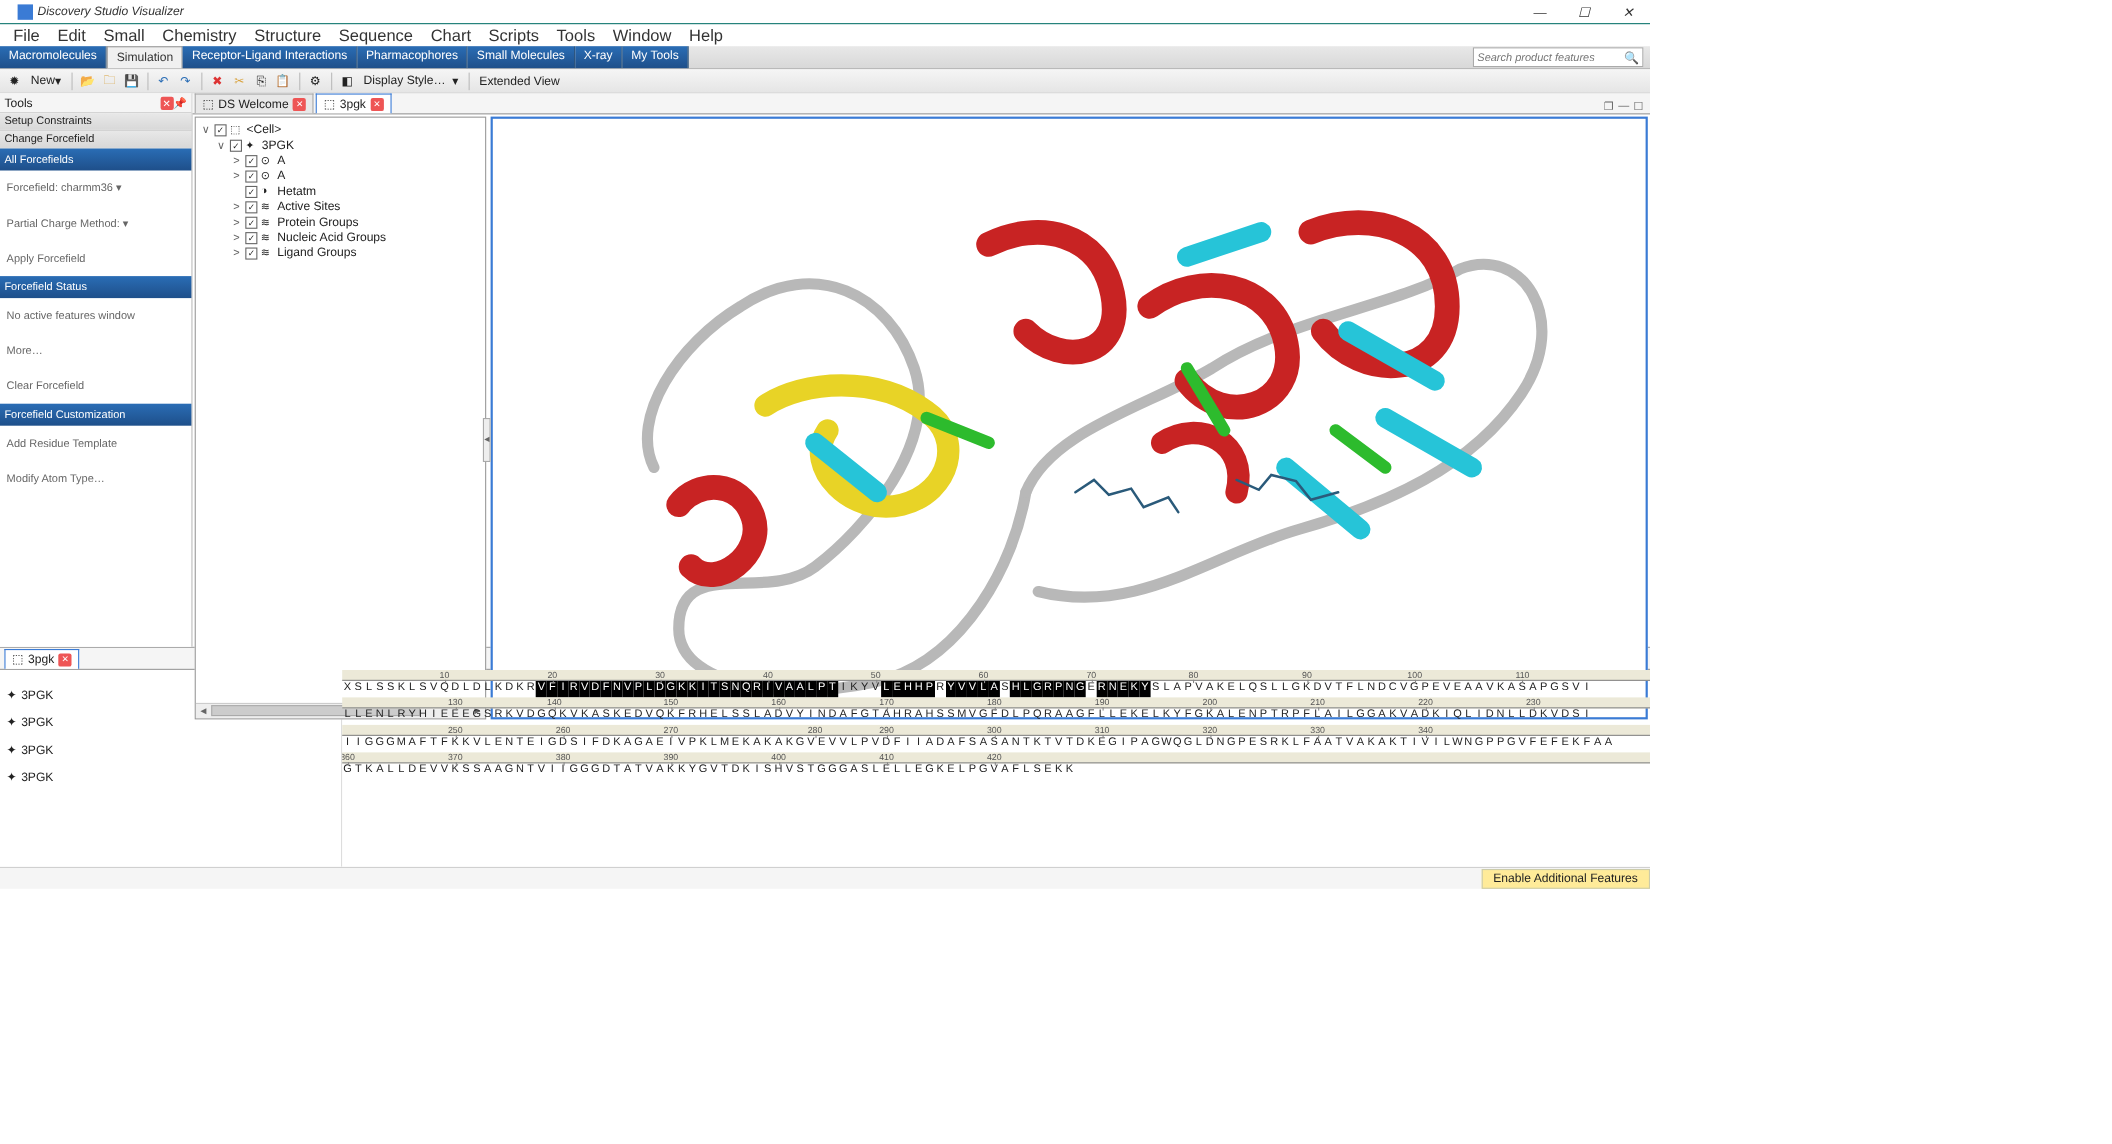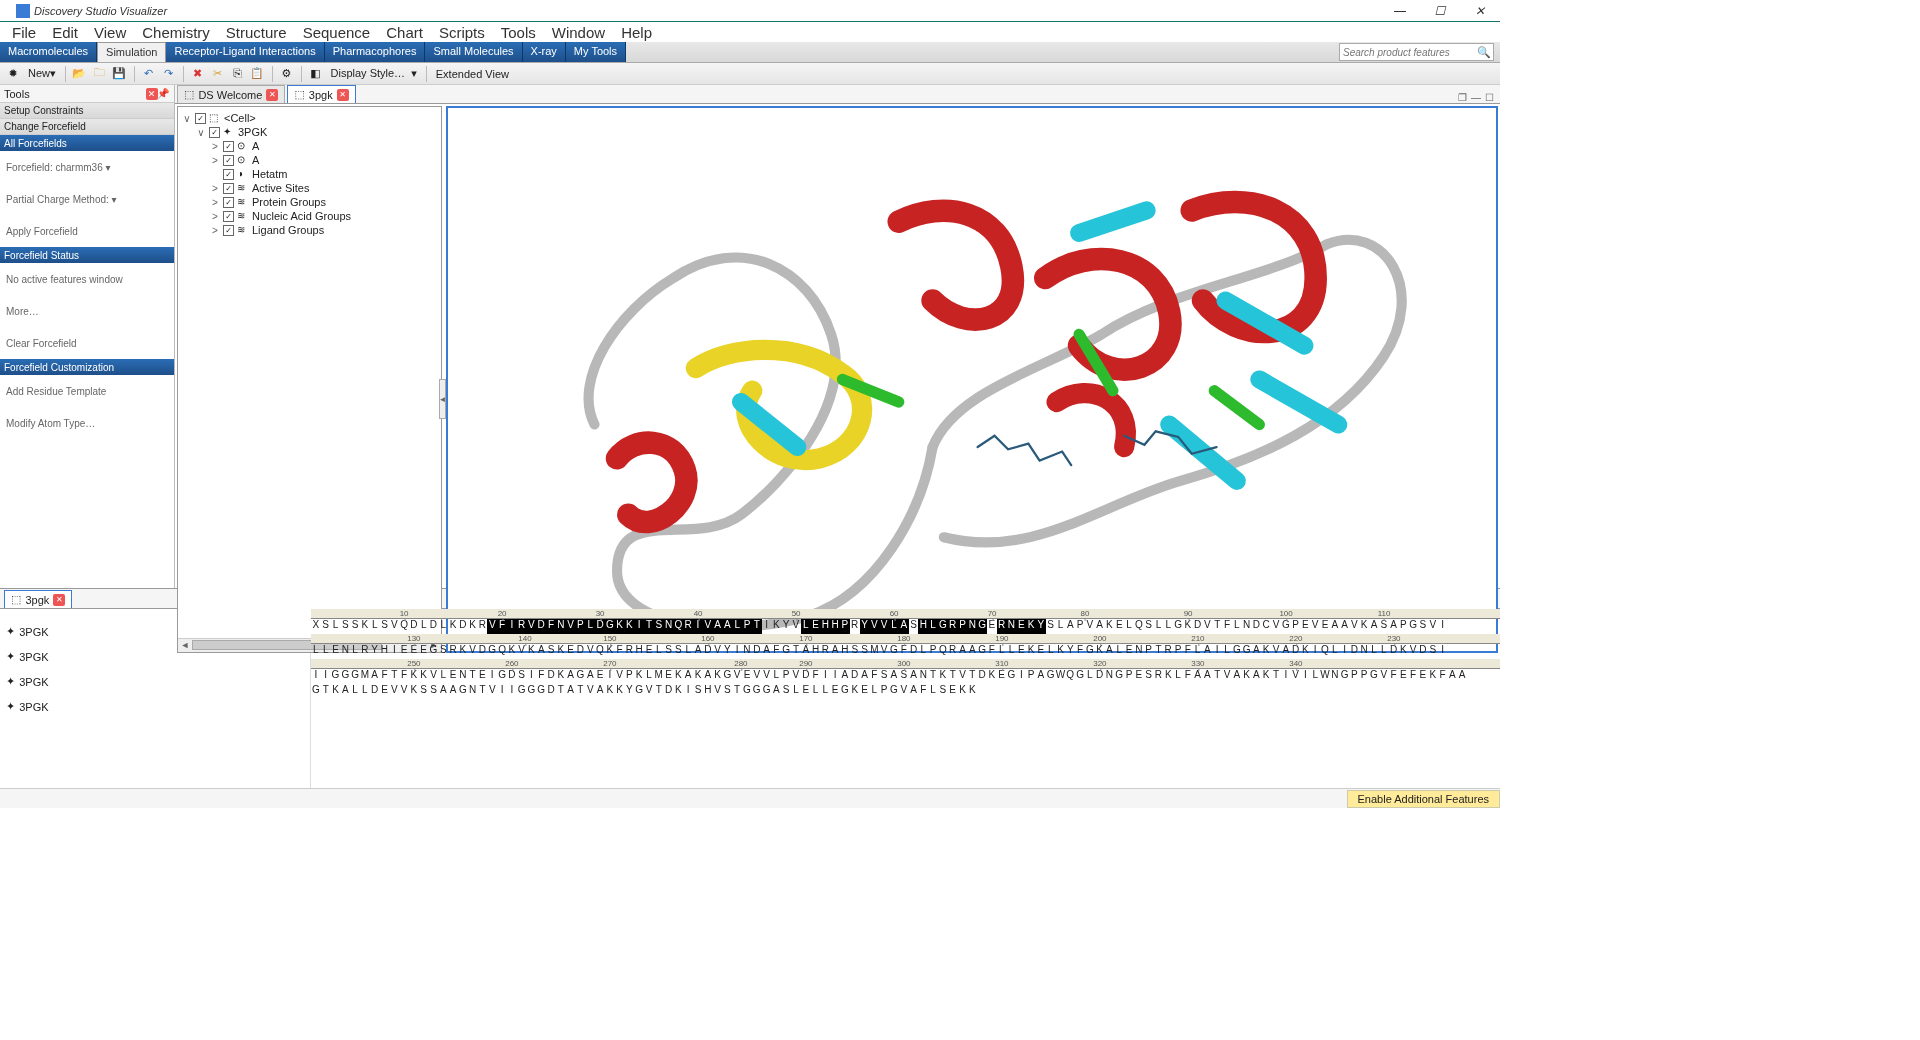--- a/index.html
+++ b/index.html
@@ -26,21 +26,21 @@
 .toolbar .tlabel { font-size: 11px; padding: 0 4px; display: flex; align-items: flex-start; }
 
 .main { display: flex; height: 503px; }
 
 .leftpanel { width: 175px; border-right: 1px solid #bbb; background: #fff; display: flex; flex-direction: column; }
 .lp-header { height: 18px; display: flex; align-items: center; padding: 0 4px; font-size: 11px; border-bottom: 1px solid #ccc; background: #f5f5f5; }
 .lp-header .hlabel { flex: 1; }
 .lp-header .hclose { width: 12px; height: 12px; background: #e55; color: #fff; font-size: 9px; display: flex; align-items: center; justify-content: center; border-radius: 2px; }
 .lp-header .pin { font-size: 10px; color: #666; margin-left: 4px; }
 .lp-sect { height: 16px; display: flex; align-items: center; padding: 0 4px; font-size: 10px; background: linear-gradient(#e8e8e8,#d8d8d8); border-bottom: 1px solid #ccc; }
-.lp-sect-dark { height: 16px; display: flex; align-items: center; padding: 0 4px; font-size: 10px; color: #fff; background: linear-gradient(#2a6db5,#1e4f8a); }
+.lp-sect-dark { height: 16px; display: flex; align-items: center; padding: 10px 4px; font-size: 10px; color: #fff; background: linear-gradient(#2a6db5,#1e4f8a); }
 .lp-item { height: 15px; display: flex; align-items: center; padding: 16px 6px; font-size: 10px; color: #666; }
 
 .center { flex: 1; display: flex; flex-direction: column; }
 .doctabs { height: 20px; display: flex; align-items: flex-end; background: #f5f5f5; padding-left: 2px; gap: 2px; border-bottom: 1px solid #999; }
 .doctab { height: 18px; padding: 2px 6px; font-size: 11px; border: 1px solid #aaa; border-bottom: none; background: #e8e8e8; display: flex; align-items: center; gap: 4px; }
 .doctab.active { background: #fff; border-color: #3a7bd5; }
 .doctab .ticon { width: 12px; height: 12px; background: #e55; color: #fff; font-size: 8px; display: flex; align-items: center; justify-content: center; border-radius: 2px; }
 .doctabs .winctrls { margin-left: auto; display: flex; gap: 4px; padding-right: 6px; font-size: 10px; color: #666; }
 
 .docbody { flex: 1; display: flex; }
@@ -84,21 +84,21 @@
   <div class="logo"></div>
   <div class="title">Discovery Studio Visualizer</div>
   <div class="wbtn">—</div>
   <div class="wbtn">☐</div>
   <div class="wbtn">✕</div>
 </div>
 
 <div class="menubar" id="menubar">
     <div class="mitem">File</div>
     <div class="mitem">Edit</div>
-    <div class="mitem">View</div>
+    <div class="mitem">Small</div>
     <div class="mitem">Chemistry</div>
     <div class="mitem">Structure</div>
     <div class="mitem">Sequence</div>
     <div class="mitem">Chart</div>
     <div class="mitem">Scripts</div>
     <div class="mitem">Tools</div>
     <div class="mitem">Window</div>
     <div class="mitem">Help</div>
   </div>
 
@@ -449,21 +449,21 @@
             <span>P</span>
             <span>G</span>
             <span>S</span>
             <span>V</span>
             <span>I</span>
           </div>
         </div>
         <div class="seqblock">
           <div class="seqruler">
             <span class="tick" style="left: 102.9px;">130</span>
-            <span class="tick" style="left: 214px;">140</span>
+            <span class="tick" style="left: 193px;">140</span>
             <span class="tick" style="left: 298.9px;">150</span>
             <span class="tick" style="left: 396.9px;">160</span>
             <span class="tick" style="left: 494.9px;">170</span>
             <span class="tick" style="left: 592.9px;">180</span>
             <span class="tick" style="left: 690.9px;">190</span>
             <span class="tick" style="left: 788.9px;">200</span>
             <span class="tick" style="left: 886.9px;">210</span>
             <span class="tick" style="left: 984.9px;">220</span>
             <span class="tick" style="left: 1082.9px;">230</span>
           </div>
@@ -714,20 +714,29 @@
             <span>E</span>
             <span>F</span>
             <span>E</span>
             <span>K</span>
             <span>F</span>
             <span>A</span>
             <span>A</span>
           </div>
         </div>
         <div class="seqblock">
+          <div class="seqruler">
+            <span class="tick" style="left: 4.9px;">360</span>
+            <span class="tick" style="left: 102.9px;">370</span>
+            <span class="tick" style="left: 200.9px;">380</span>
+            <span class="tick" style="left: 298.9px;">390</span>
+            <span class="tick" style="left: 396.9px;">400</span>
+            <span class="tick" style="left: 494.9px;">410</span>
+            <span class="tick" style="left: 592.9px;">420</span>
+          </div>
           <div class="seqletters">
             <span>G</span>
             <span>T</span>
             <span>K</span>
             <span>A</span>
             <span>L</span>
             <span>L</span>
             <span>D</span>
             <span>E</span>
             <span>V</span>

